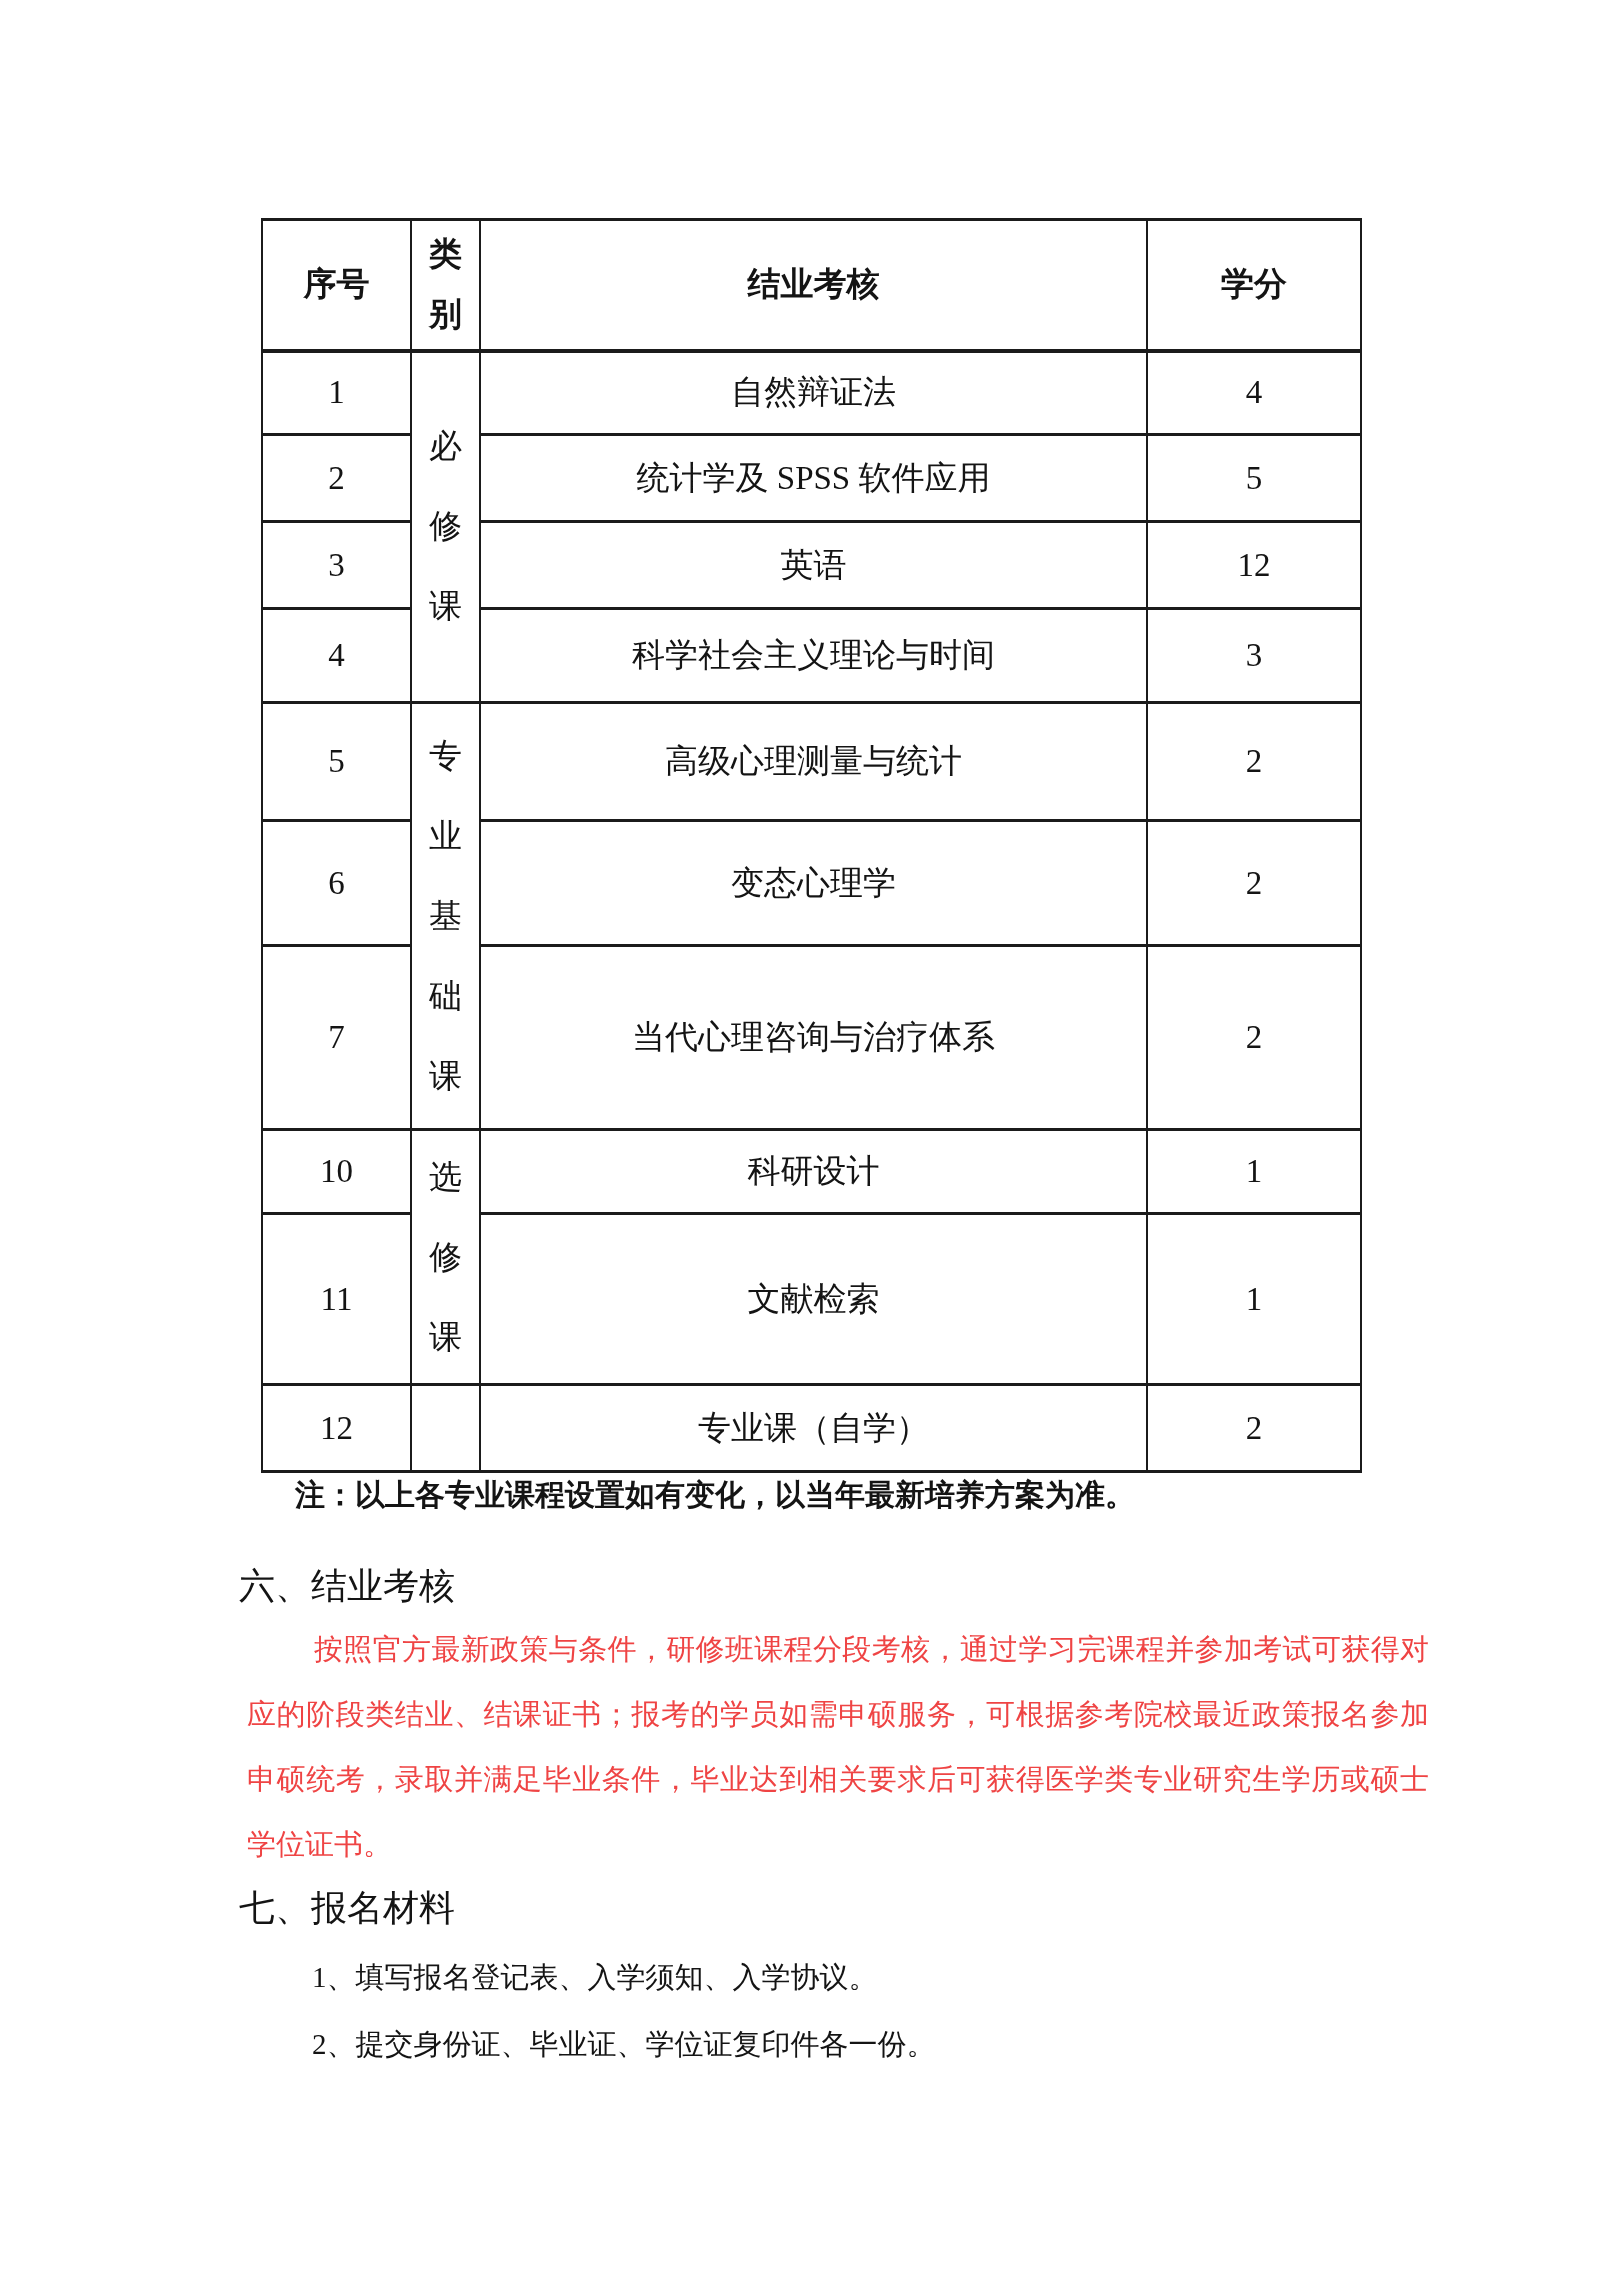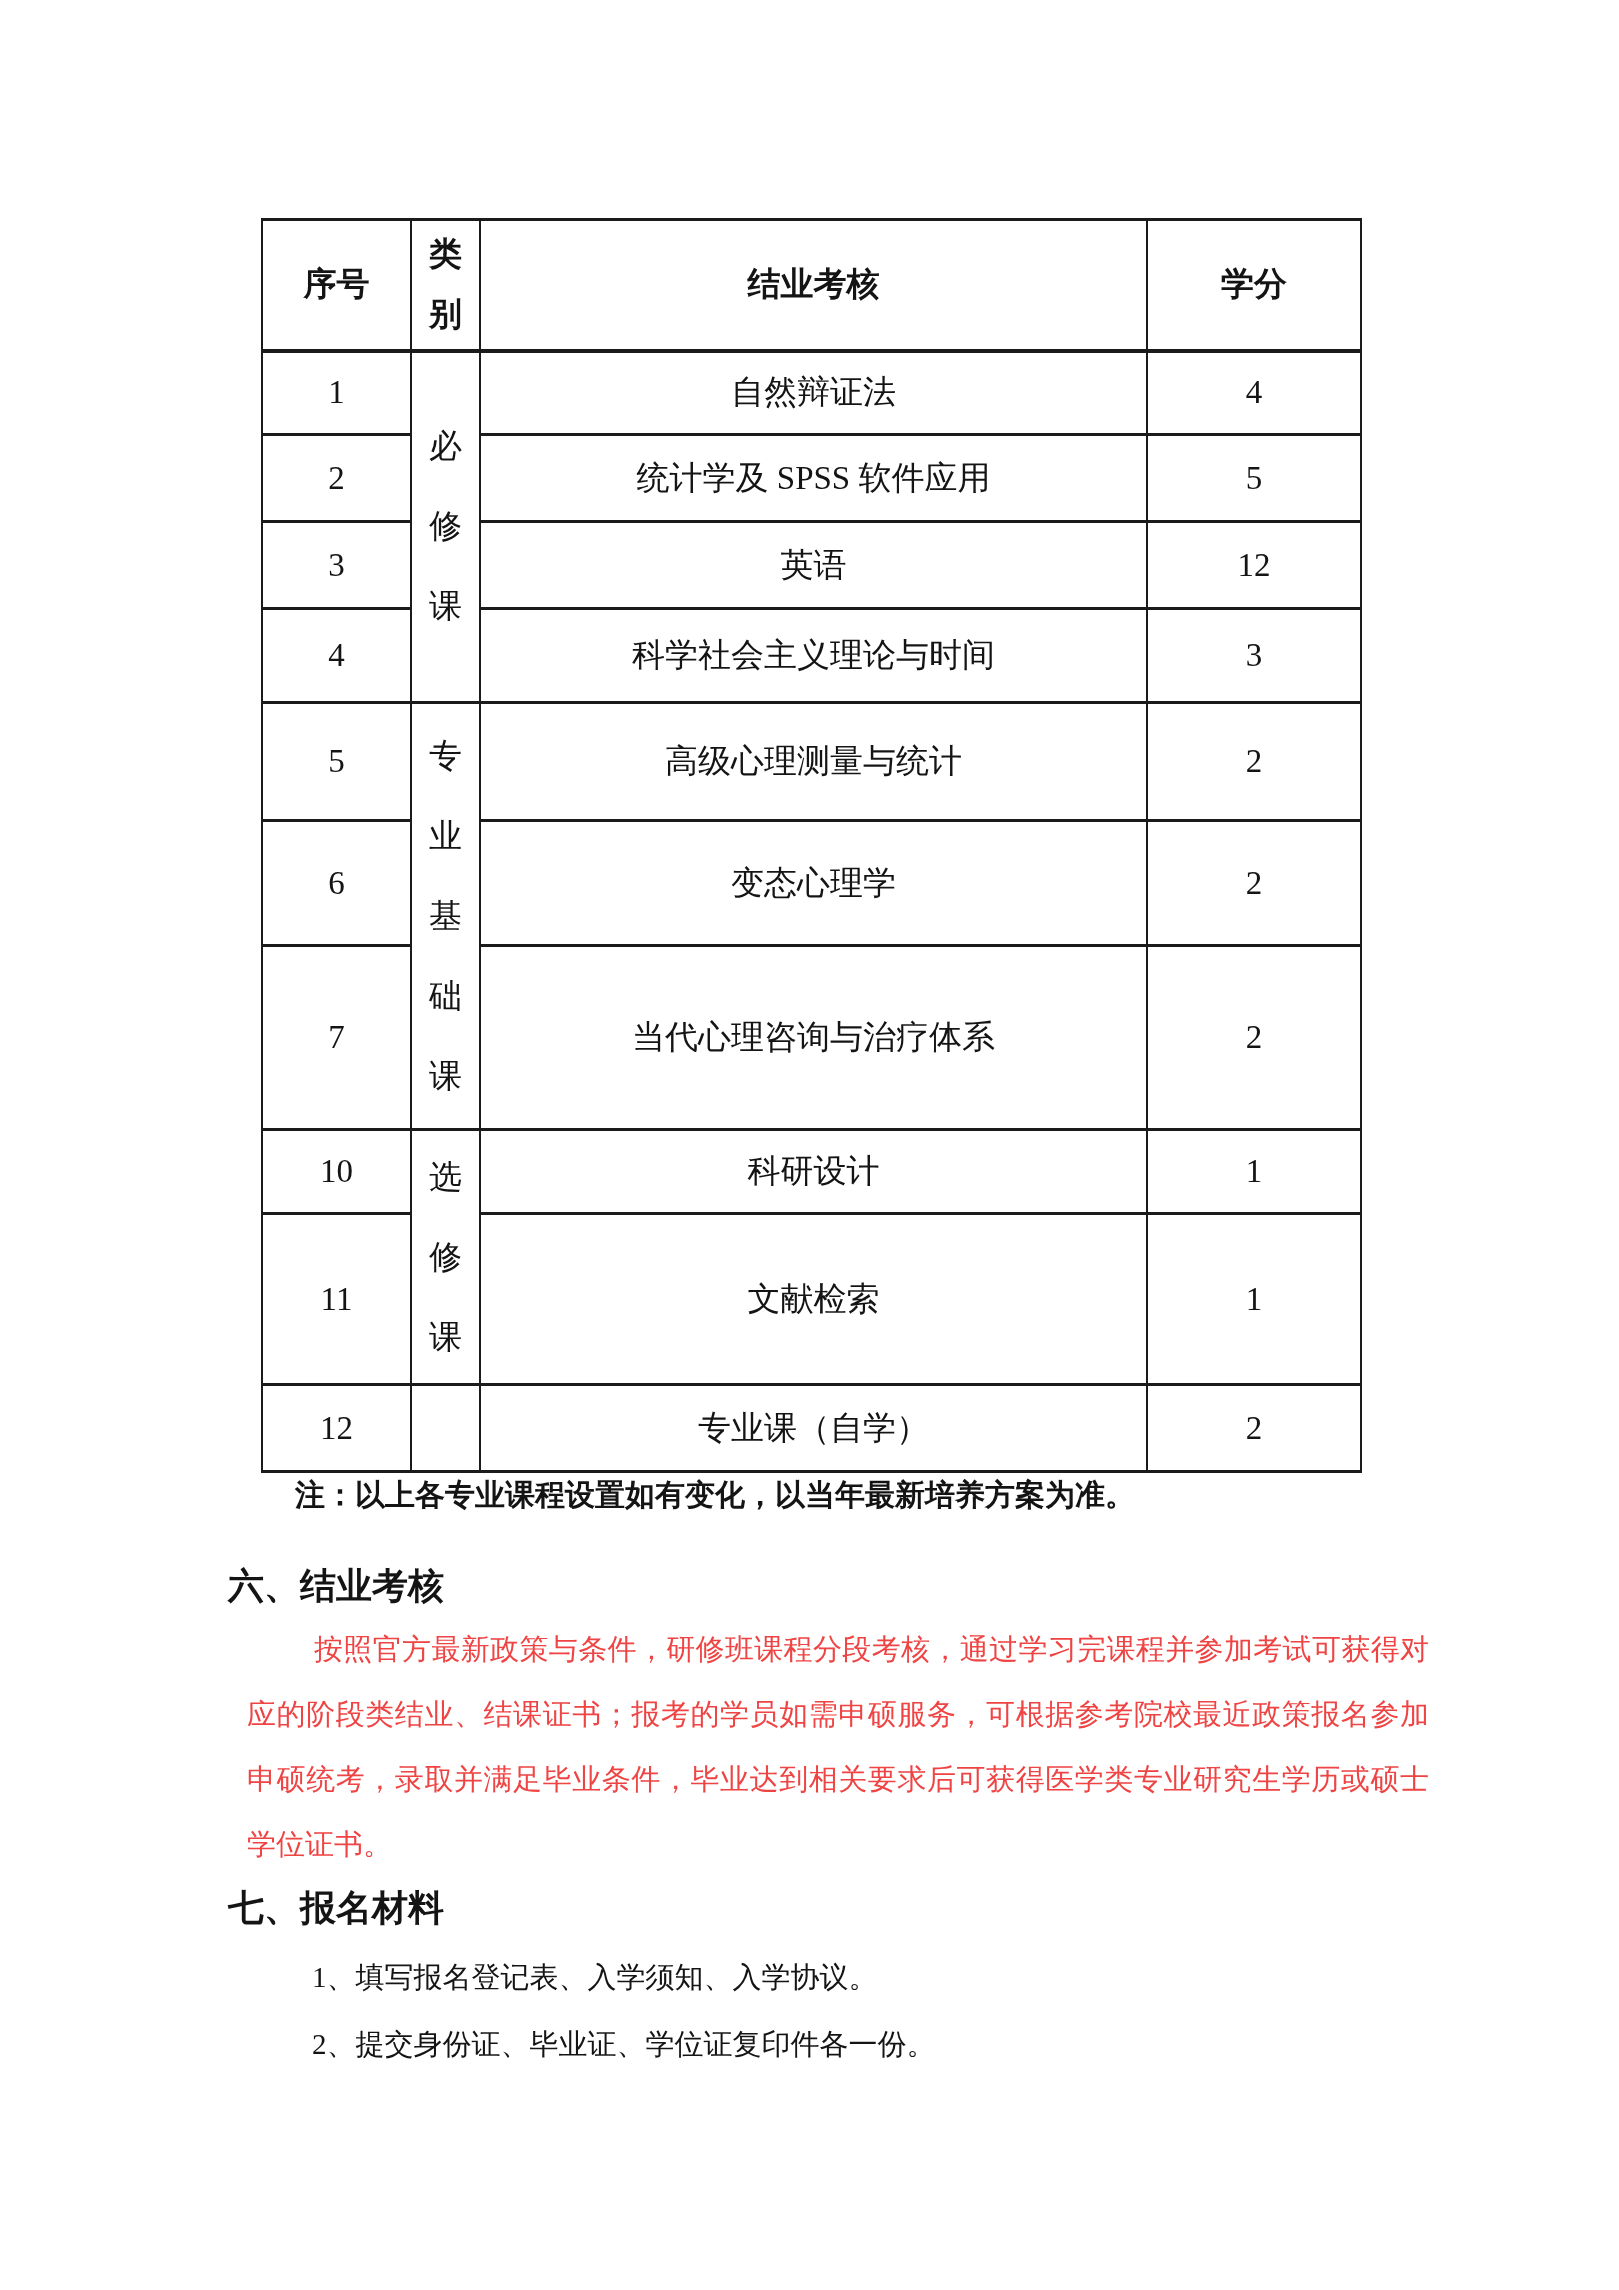--- a/index.html
+++ b/index.html
@@ -21,22 +21,22 @@
   }
   .course-table tr.head-row th { font-weight:bold; border-bottom-width:4.9px; }
   .vtext { display:flex; flex-direction:column; align-items:center; justify-content:center; gap:47px; line-height:1; }
   .vtext span { display:block; }
   .vtext-head { gap:27.4px; font-weight:bold; }
   .note {
     position:absolute; left:275px; top:1476px;
     font-size:30px; font-weight:bold; line-height:1.25; white-space:nowrap;margin-left:20px;
   }
   .sec-heading {
-    position:absolute; left:228px;
-    font-size:36px; font-weight:bold; line-height:1.2; white-space:nowrap;
+    position:absolute; left:239px;
+    font-size:36px; font-weight:normal; line-height:1.2; white-space:nowrap;
   }
   .sec-heading.h-six { top:1565px; }
   .sec-heading.h-seven { top:1887px; }
   .para {
     position:absolute; left:247px; top:1617px; width:1182px;
     font-size:29px; line-height:65px; text-align:justify; text-indent:67px;
     color:#ef4444;
   }
   .list-item {
     position:absolute; left:312px;

